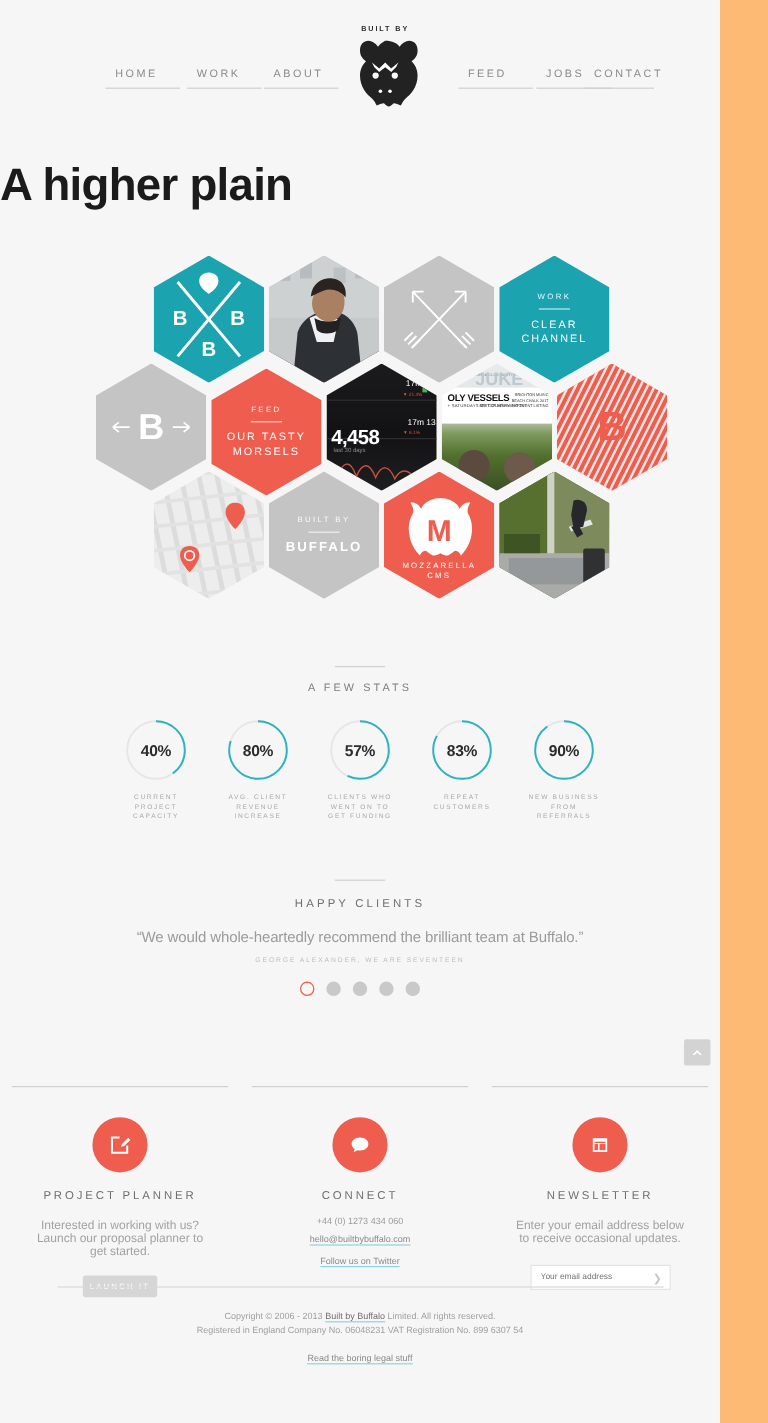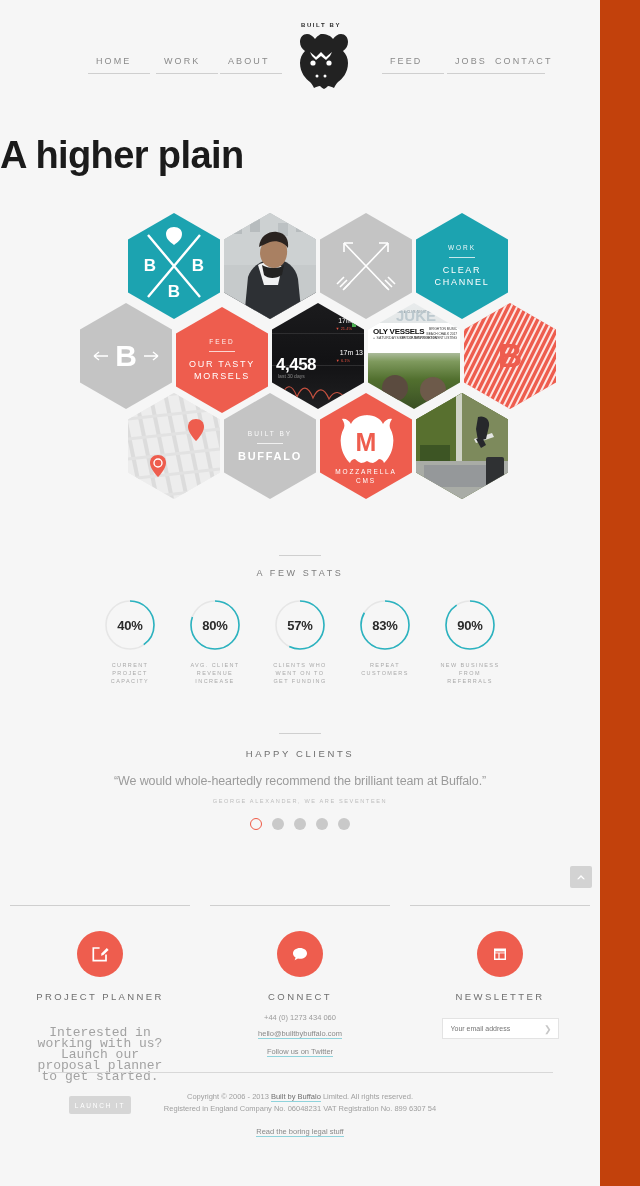--- a/index.html
+++ b/index.html
@@ -4,21 +4,21 @@
 <style>
   * { box-sizing: border-box; margin: 0; padding: 0; }
   html, body { width: 640px; height: 1186px; }
   body {
     font-family: "Liberation Sans", sans-serif;
     background: #f2f2f2;
     color: #555;
     overflow: hidden;
     position: relative;
   }
-  .page { width: 640px; height: 1186px; background: #c2410c; position: relative; }
+  .page { width: 640px; height: 1186px; background: #fdba74; position: relative; }
   .content-col { position: absolute; left: 0; top: 0; width: 600px; height: 1186px; background: #f6f6f6; }
 
   
   .header { position: relative; height: 110px; }
   .nav { position: absolute; top: 0; left: 0; width: 600px; height: 110px; }
   .nav-item {
     position: absolute; top: 56px;
     font-size: 9px; letter-spacing: 2.1px; color: #8a8a8a;
     text-transform: uppercase; white-space: nowrap; cursor: pointer;
   }
@@ -129,21 +129,21 @@
   .fcols { position: absolute; top: 905px; left: 0; width: 600px; display: flex; }
   .fcol { width: 200px; text-align: center; position: relative; padding-top: 14px; }
   .fcol-rule { position: absolute; top: 0; left: 10px; right: 10px; height: 1px; background: #cfcfcf; }
   .fcircle {
     width: 46px; height: 46px; border-radius: 50%; background: #ee5d4e; margin: 12px auto 0;
     display: flex; align-items: center; justify-content: center; cursor: pointer;
   }
   .fcol-title {
     margin-top: 14px; font-size: 9.5px; letter-spacing: 2.4px; color: #6f6f6f; text-transform: uppercase;
   }
-  .fcol-text { margin-top: 25px; font-size: 13px; color: #a2a2a2; line-height: 11px; padding: 0 26px; font-family: Liberation Mono, monospace; }
+  .fcol-text { margin-top: 14px; font-size: 10px; color: #a2a2a2; line-height: 11px; padding: 0 26px; }
   .fcol-phone { margin-top: 11px; font-size: 7.5px; color: #9b9b9b; }
   .flink {
     display: inline-block; margin-top: 6px; font-size: 7.5px; color: #8a8a8a;
     border-bottom: 1px solid #8fd3dc; text-decoration: none; cursor: pointer;
   }
   .launch-btn {
     margin: 14px auto 0; width: 62px; height: 18px; background: #d6d6d6; border-radius: 2px;
     display: flex; align-items: center; justify-content: center;
     font-size: 6.5px; letter-spacing: 1.8px; color: #fff; text-transform: uppercase; cursor: pointer;
   }
@@ -518,20 +518,21 @@
         <div class="fcol-rule"></div>
         <div class="fcircle">
           <svg width="20" height="20" viewBox="0 0 20 20">
             <rect x="4" y="4.5" width="12" height="11.5" fill="#fff"></rect>
             <rect x="5.4" y="7.4" width="9.2" height="1.1" fill="#ee5d4e"></rect>
             <rect x="9.6" y="9.4" width="5" height="5.1" fill="#ee5d4e"></rect>
             <rect x="5.4" y="9.4" width="3" height="5.1" fill="#ee5d4e"></rect>
           </svg>
         </div>
         <div class="fcol-title">NEWSLETTER</div>
+        <div class="fcol-text">Enter your email address below to receive occasional updates.</div>
         <div class="email-wrap">
           <input class="email-input" type="text" placeholder="Your email address" style="">
           <span class="email-submit">❯</span>
         </div>
       </div>
 
     </div>
 
     <div class="copy">
       <div class="copy-rule"></div>

